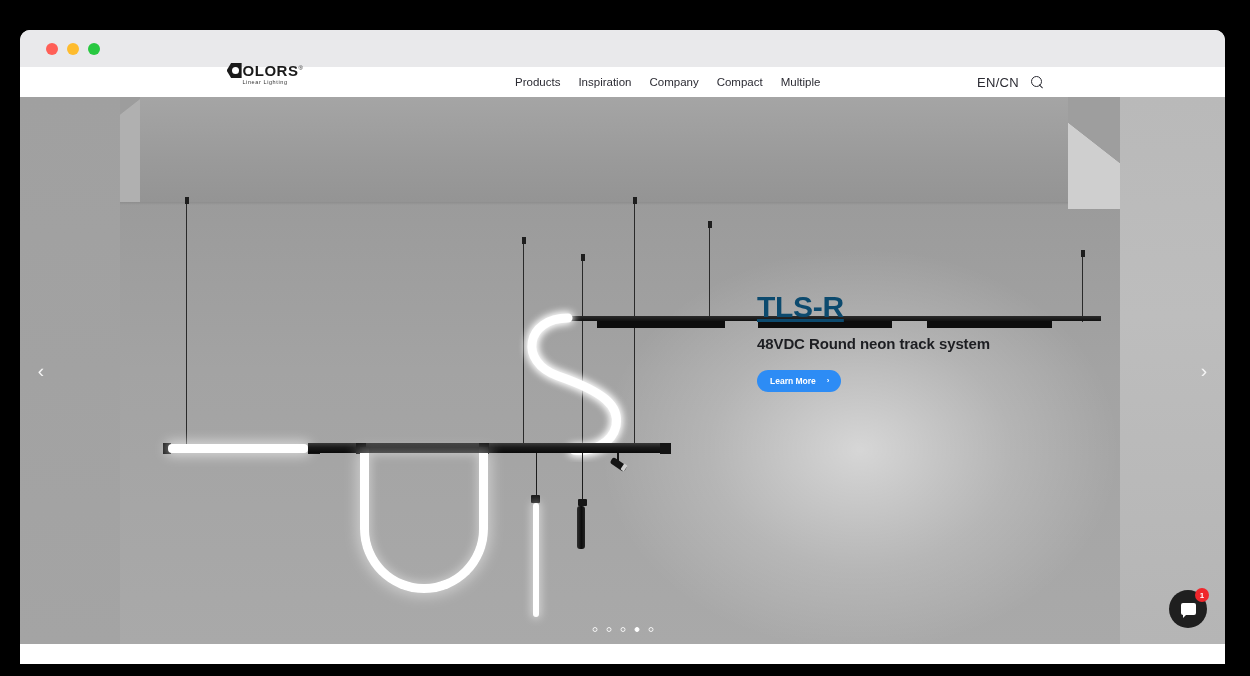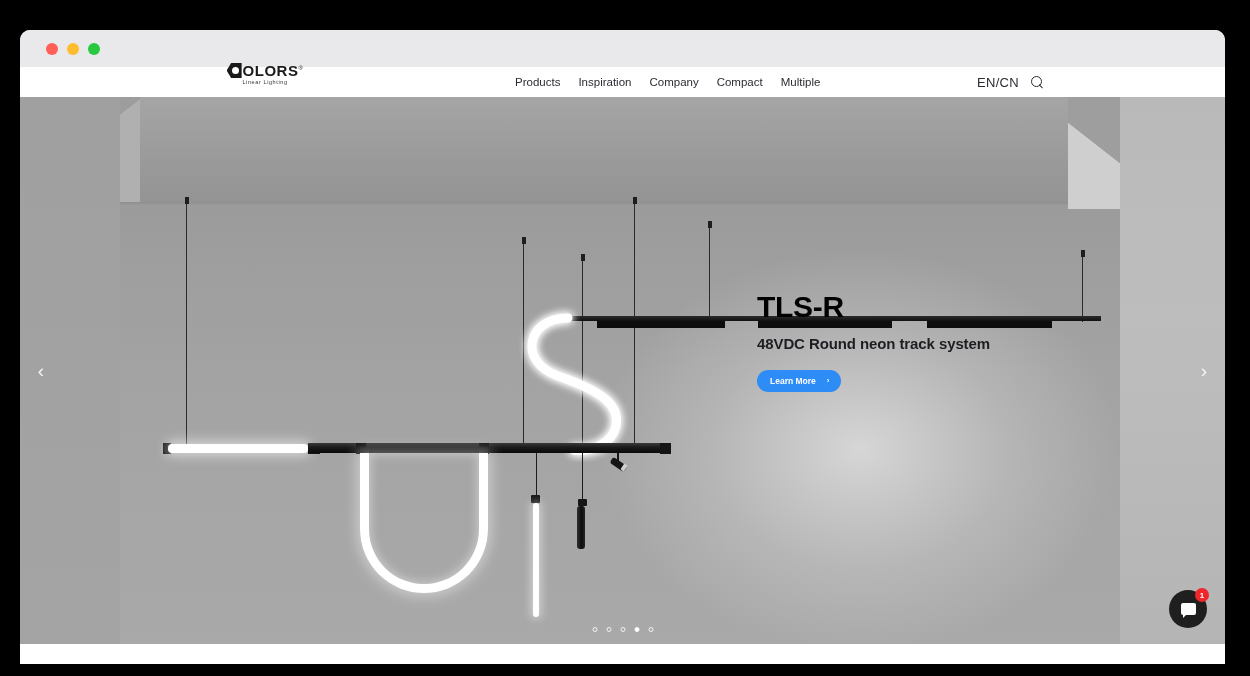--- a/index.html
+++ b/index.html
@@ -179,22 +179,22 @@
     border-radius:3px; transform:rotate(34deg);
   }
   .spot-lens{
     position:absolute; width:4px; height:7px; background:#cfcfcf;
     border-radius:1px; transform:rotate(34deg);
   }
 
   
   .hero-copy{ position:absolute; left:737px; top:193px; width:310px; }
   .hero-title{
-    font-size:30px; font-weight:700; color:#000000;
-    letter-spacing:-.3px; line-height:1.1;
+    font-size:30px; font-weight:700; color:#0c4a6e;
+    letter-spacing:-.3px; line-height:1.1;text-decoration:underline;
   }
   .hero-sub{
     font-size:15px; font-weight:700; color:#1d1e22;
     margin-top:12px; letter-spacing:-.1px;
   }
   .hero-list{ margin-top:23px; }
   .hero-list li{
     list-style:none; font-size:10.5px; color:#26272b;
     margin-bottom:8px; position:relative; padding-left:10px;
   }

